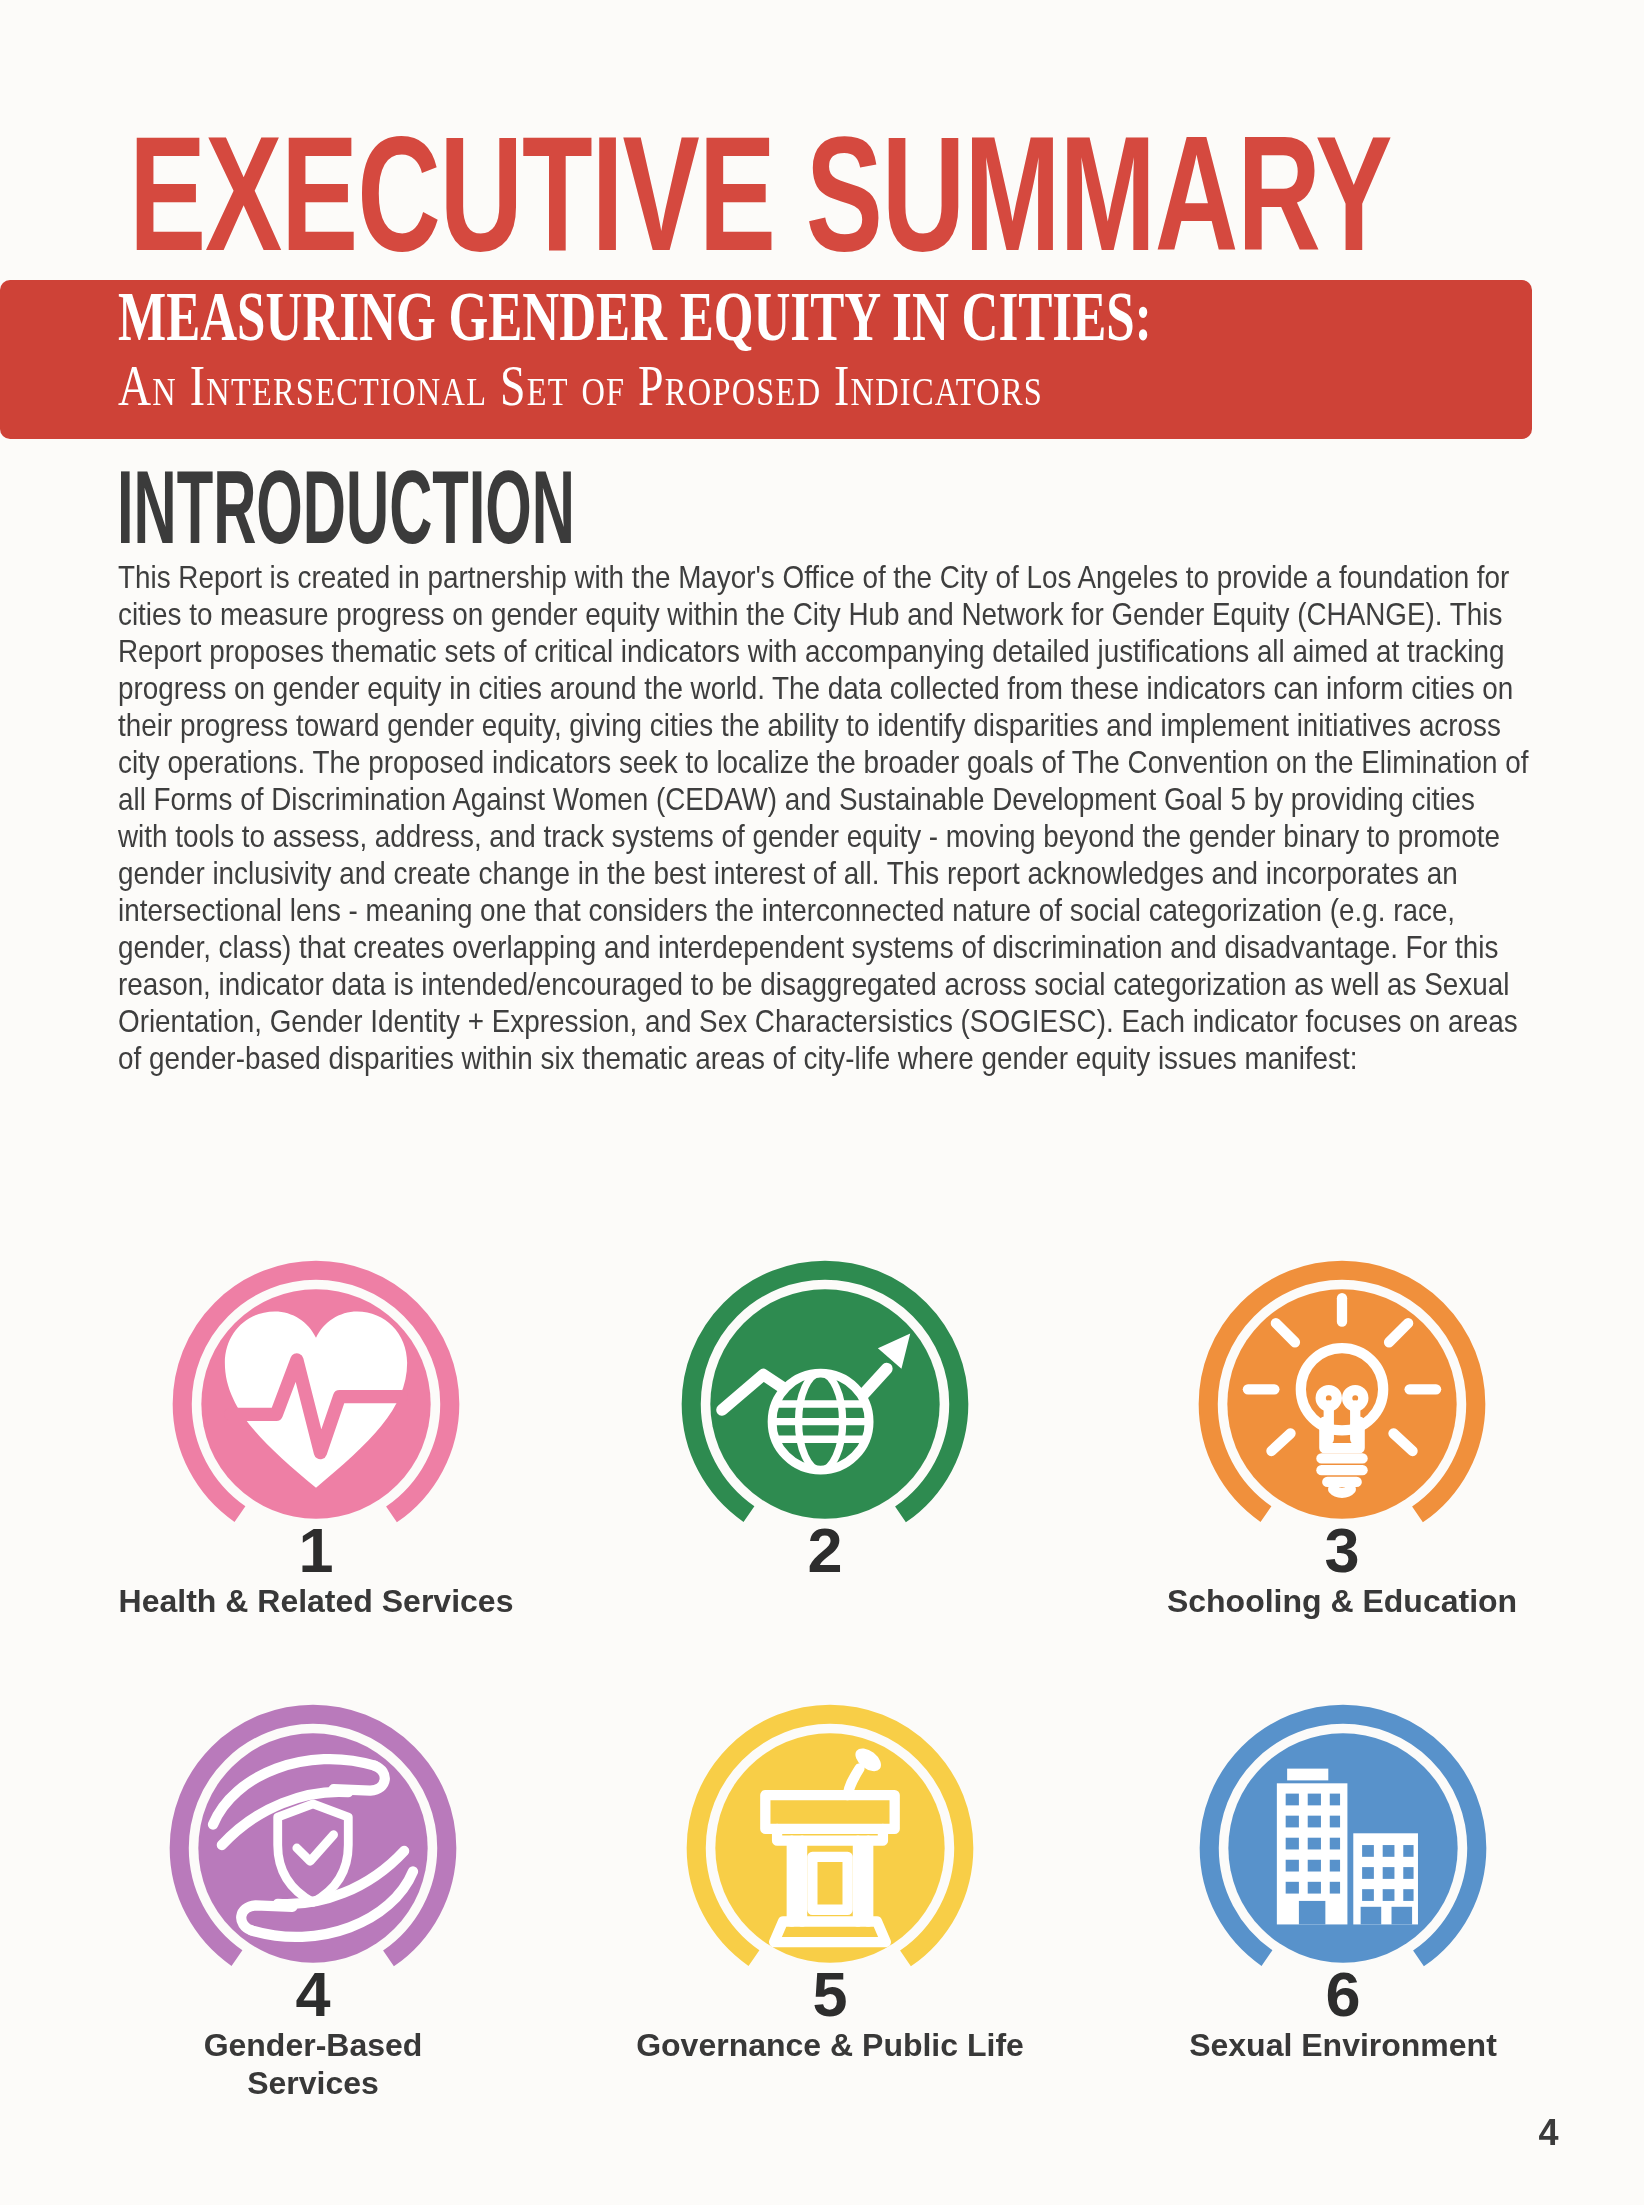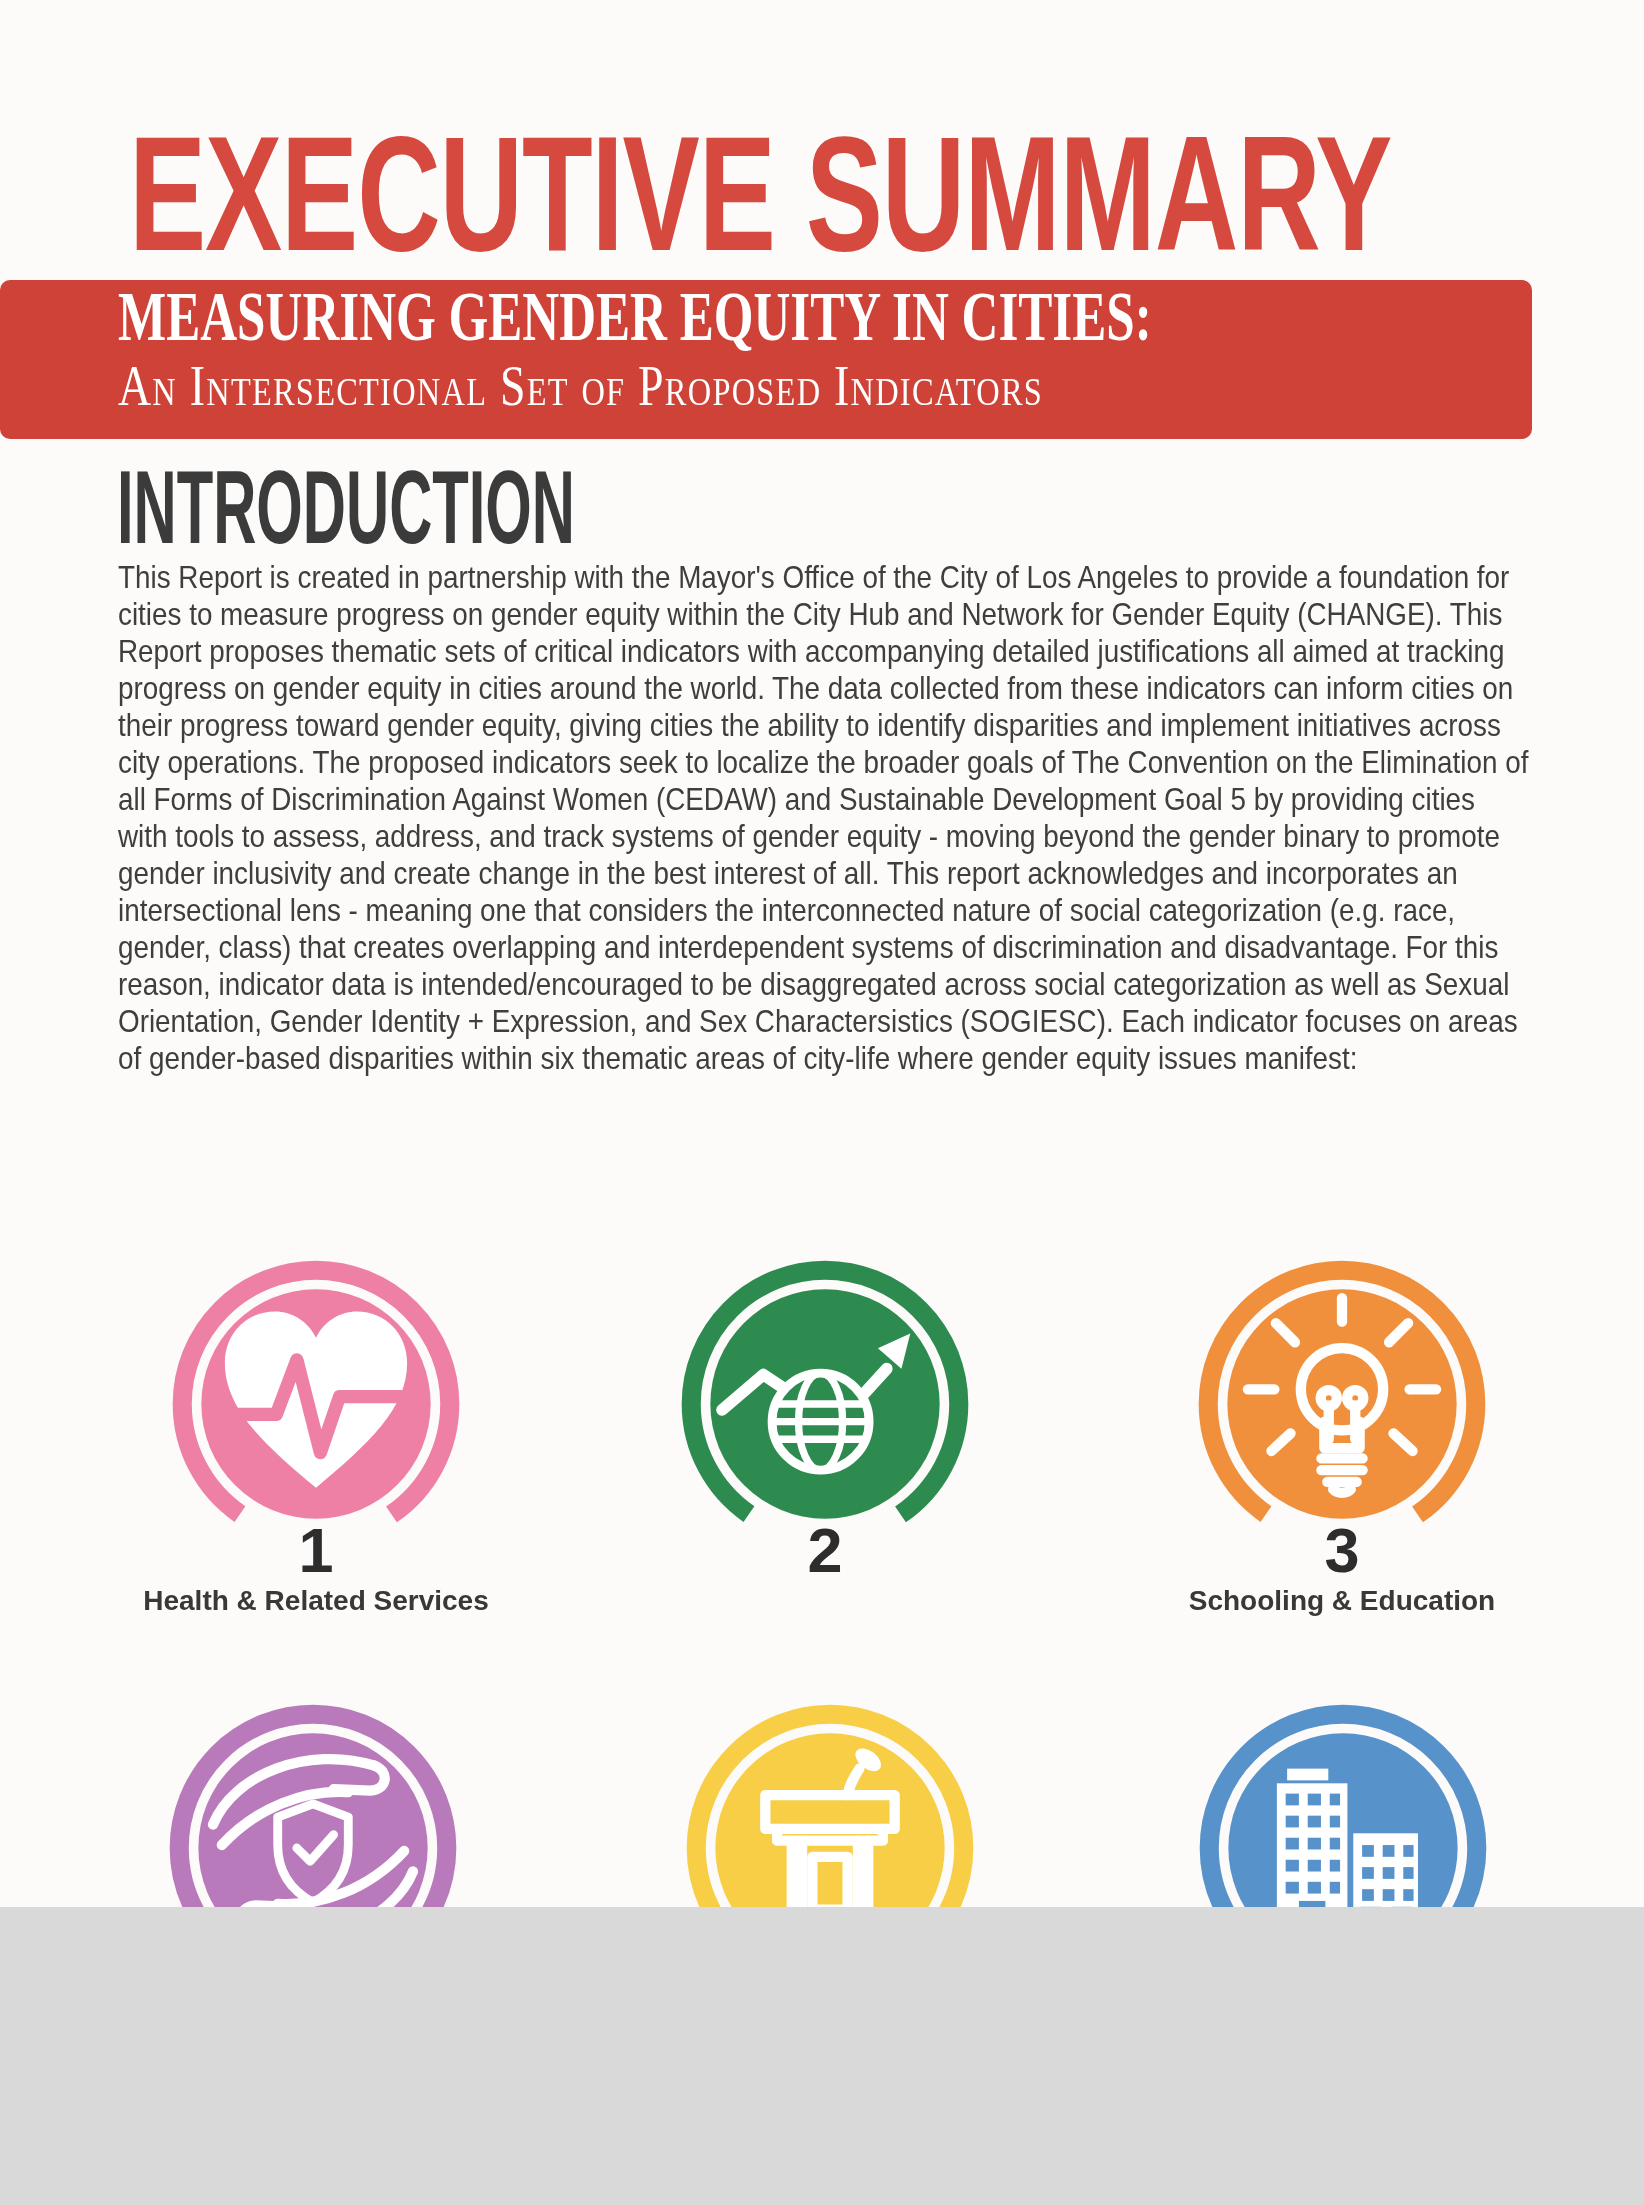--- a/index.html
+++ b/index.html
@@ -1,18 +1,18 @@
 <!DOCTYPE html>
 <html style="--title-red: #D5493F; --banner-red: #CE4237; --banner-text: #FFFFFF; --heading-gray: #3B3B3B; --body-gray: #3E3E3E; --number-gray: #2D2D2D; --label-gray: #383838; --page-bg: #FCFBF9;font-size:12.6px"><head>
 <meta charset="utf-8">
 <style>
   html,body{margin:0;padding:0;background:#d9d9d9;}
   .page{
     position:relative;
-    width:1644px;height:1907px;
+    width:1644px;height:2205px;
     background:var(--page-bg,#FCFBF9);
     overflow:hidden;
     font-family:"Liberation Sans","DejaVu Sans",sans-serif;
   }
   .title{
     position:absolute;left:129px;top:112px;margin:0;
     font-size:163px;font-weight:bold;line-height:1;
     letter-spacing:-1.6px;white-space:nowrap;
     color:var(--title-red,#D5493F);
     transform:scaleX(0.71);transform-origin:0 0;
@@ -56,21 +56,21 @@
   .badge{width:294px;height:294px;display:block;}
   .ring{fill:none;stroke:currentColor;stroke-width:13;}
   .disc{fill:currentColor;}
   .theme-number{
     font-size:63px;font-weight:bold;line-height:0.85;
     margin-top:-27px;
     color:var(--number-gray,#2D2D2D);
   }
   .theme-label{
     margin-top:4.7px;
-    font-size:28px;font-weight:bold;line-height:38px;
+    font-size:32px;font-weight:bold;line-height:38px;
     text-align:center;white-space:pre-line;
     color:var(--label-gray,#383838);
   }
   .page-number{
     position:absolute;left:1525px;top:2112px;width:47px;
     font-size:36px;font-weight:bold;text-align:center;
     color:var(--heading-gray,#3B3B3B);
   }
   .art{stroke:#fff;stroke-width:7;fill:none;stroke-linecap:round;stroke-linejoin:round;}
 </style>

